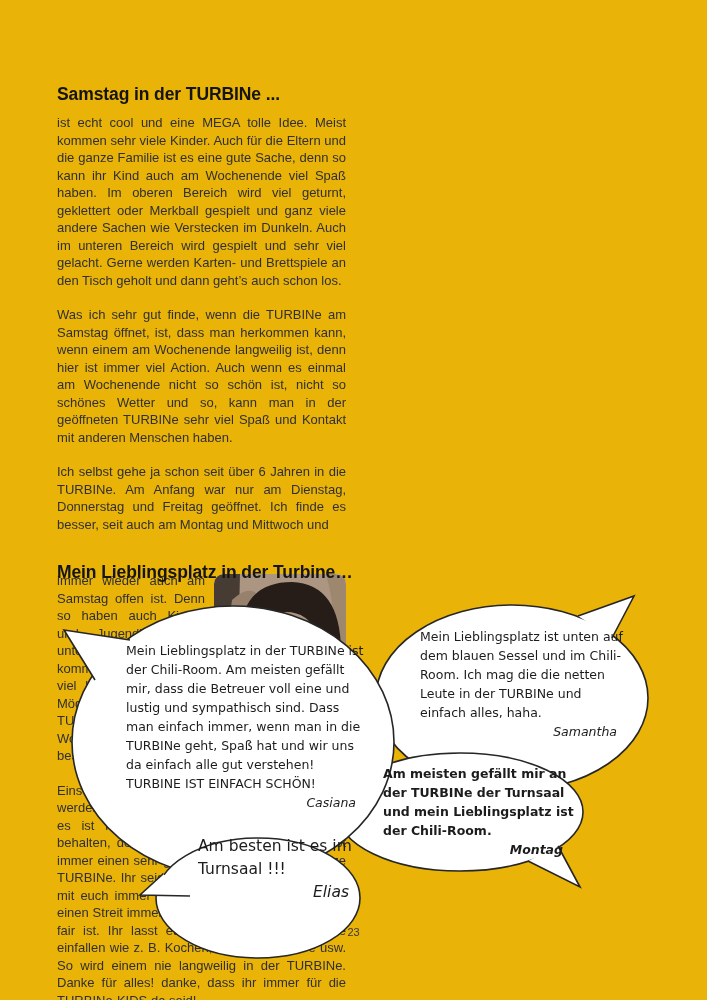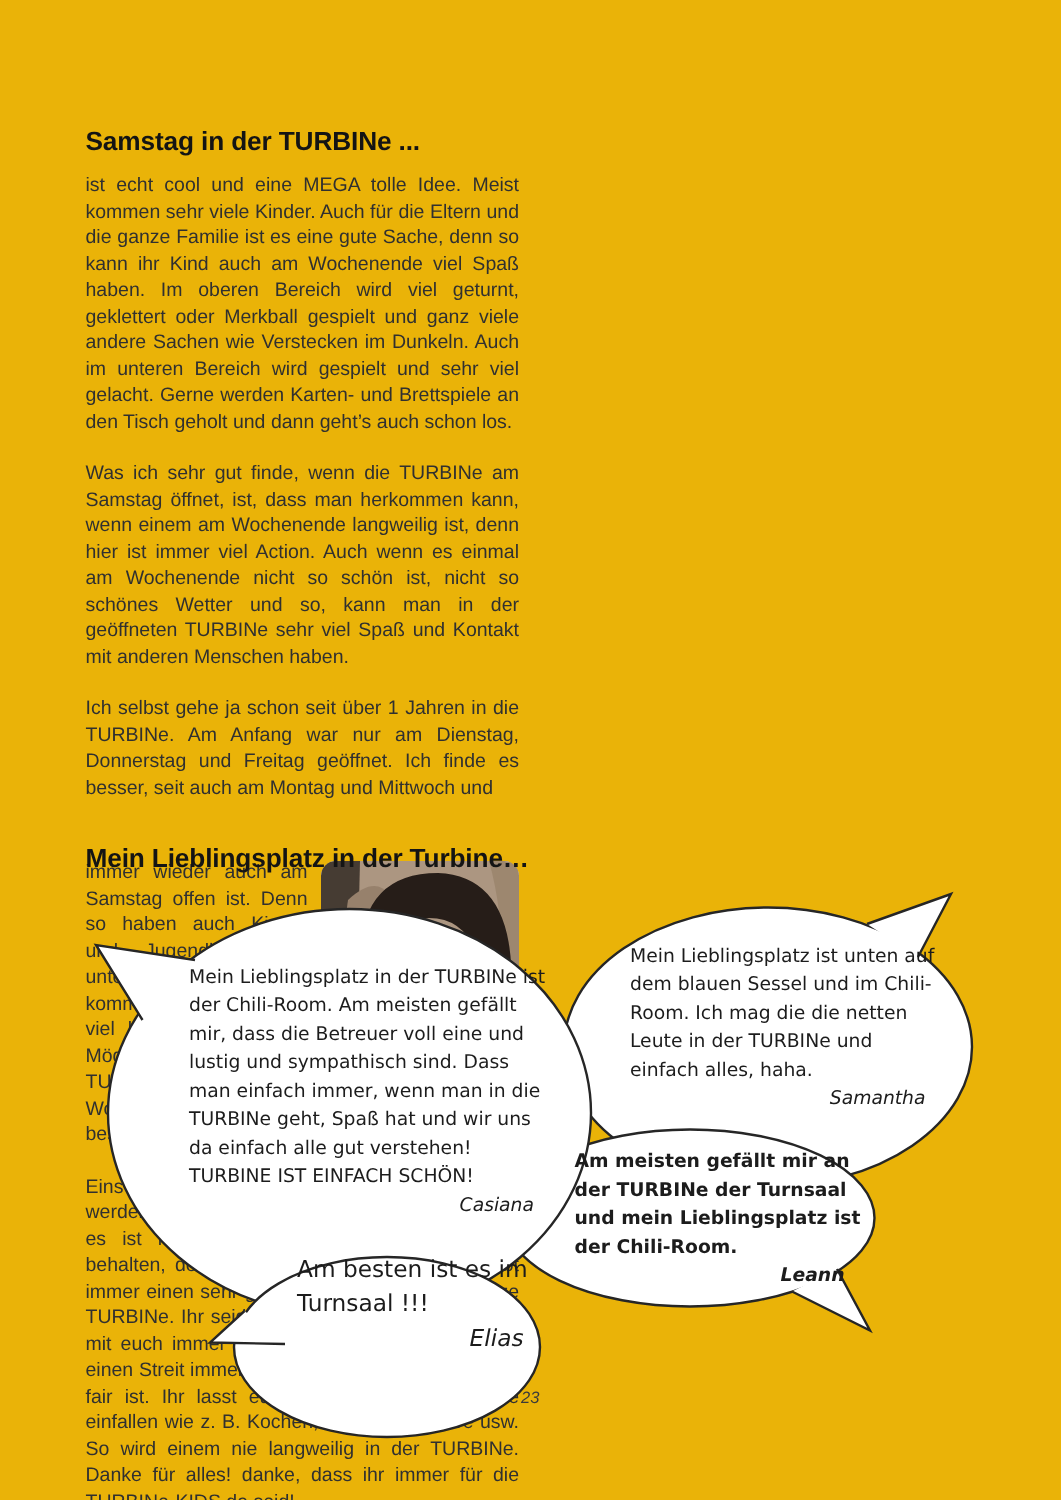--- a/index.html
+++ b/index.html
@@ -32,36 +32,36 @@
   #bubble-text-casiana  { left:76px;  top:56px;  width:242px; }
   #bubble-text-casiana  .bubble-author { padding-right:12px; }
   #bubble-text-samantha { left:370px; top:42px;  width:205px; }
   #bubble-text-samantha .bubble-author { padding-right:8px; }
   #bubble-text-leann    { left:333px; top:179px; width:200px;font-weight:bold; }
   #bubble-text-leann    .bubble-author { padding-right:20px; }
   #bubble-text-elias    { left:148px; top:250px; width:165px; font-size:15.5px; line-height:23px; }
   #bubble-text-elias    .bubble-author { padding-right:14px; }
   .page-number {
     position:absolute; left:0; top:926px; width:707px;
-    text-align:center; font-size:11px; color:#3a3a3a;font-style:italic;
+    text-align:center; font-size:11px; color:#3a3a3a;
   }
   .balloon-line { fill:#ffffff; stroke:#262626; stroke-width:1.6; }
 </style>
 </head>
 <body>
 
 <div class="page">
 
   <h1 class="article-title" id="title1">Samstag in der TURBINe ...</h1>
 
   <div class="columns">
     <div class="col">
       <p>ist echt cool und eine MEGA tolle Idee. Meist kommen sehr viele Kinder. Auch für die Eltern und die ganze Familie ist es eine gute Sache, denn so kann ihr Kind auch am Wochenende viel Spaß haben. Im oberen Bereich wird viel geturnt, geklettert oder Merkball gespielt und ganz viele andere Sachen wie Verstecken im Dunkeln. Auch im unteren Bereich wird gespielt und sehr viel gelacht. Gerne werden Karten- und Brettspiele an den Tisch geholt und dann geht’s auch schon los.</p>
       <p>Was ich sehr gut finde, wenn die TURBINe am Samstag öffnet, ist, dass man herkommen kann, wenn einem am Wochenende langweilig ist, denn hier ist immer viel Action. Auch wenn es einmal am Wochenende nicht so schön ist, nicht so schönes Wetter und so, kann man in der geöffneten TURBINe sehr viel Spaß und Kontakt mit anderen Menschen haben.</p>
-      <p>Ich selbst gehe ja schon seit über 1 Jahren in die TURBINe. Am Anfang war nur am Dienstag, Donnerstag und Freitag geöffnet. Ich finde es besser, seit auch am Montag und Mittwoch und</p>
+      <p>Ich selbst gehe ja schon seit über 6 Jahren in die TURBINe. Am Anfang war nur am Dienstag, Donnerstag und Freitag geöffnet. Ich finde es besser, seit auch am Montag und Mittwoch und</p>
     </div>
     <div class="col">
       <div class="photo-wrap">
         <svg width="132" height="206" viewBox="0 0 132 206" xmlns="http://www.w3.org/2000/svg">
 
           <rect x="0" y="0" width="132" height="206" fill="#ac9681"></rect>
           <path d="M0,0 L26,0 L21,206 L0,206 Z" fill="#463c33"></path>
           <path d="M18,26 Q44,2 52,40 Q56,70 30,78 Q12,80 14,55 Z" fill="#97816c"></path>
           <path d="M112,0 L132,0 L132,120 L118,120 Q126,50 112,0 Z" fill="#9d876f"></path>
 
@@ -142,21 +142,21 @@
     <div class="bubble-text" id="bubble-text-casiana">
       <div>Mein Lieblingsplatz in der TURBINe ist der Chili-Room. Am meisten gefällt mir, dass die Betreuer voll eine und lustig und sympathisch sind. Dass man einfach immer, wenn man in die TURBINe geht, Spaß hat und wir uns da einfach alle gut verstehen! TURBINE IST EINFACH SCHÖN!</div>
       <div class="bubble-author">Casiana</div>
     </div>
     <div class="bubble-text" id="bubble-text-samantha">
       <div>Mein Lieblingsplatz ist unten auf dem blauen Sessel und im Chili-Room. Ich mag die die netten Leute in der TURBINe und einfach alles, haha.</div>
       <div class="bubble-author">Samantha</div>
     </div>
     <div class="bubble-text" id="bubble-text-leann">
       <div>Am meisten gefällt mir an der TURBINe der Turnsaal und mein Lieblingsplatz ist der Chili-Room.</div>
-      <div class="bubble-author">Leann</div>
+      <div class="bubble-author">Montag</div>
     </div>
     <div class="bubble-text" id="bubble-text-elias">
       <div>Am besten ist es im Turnsaal !!!</div>
       <div class="bubble-author">Elias</div>
     </div>
   </div>
 
   <div class="page-number">23</div>
 </div>
 

